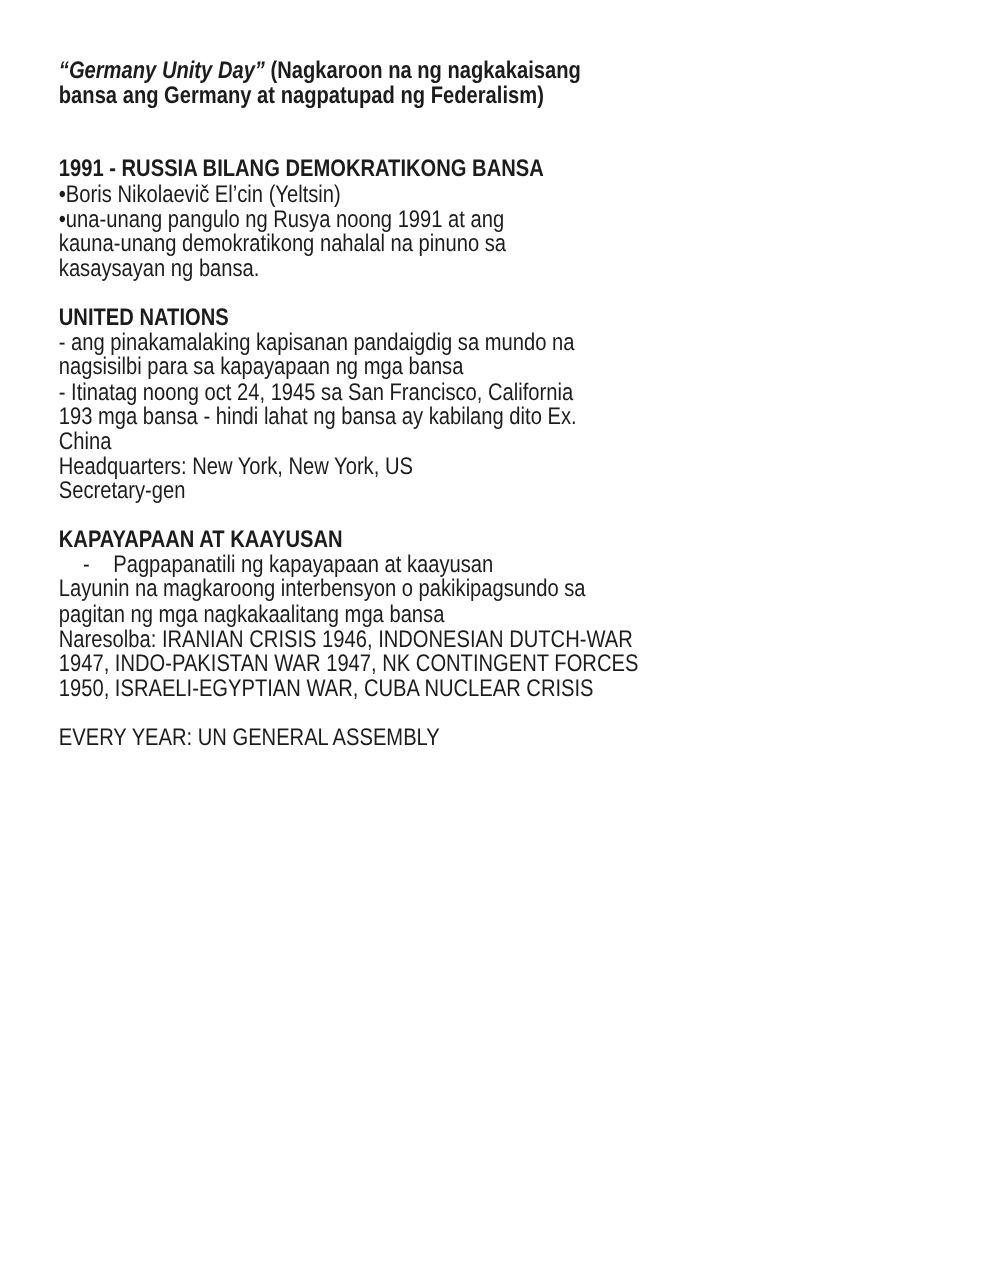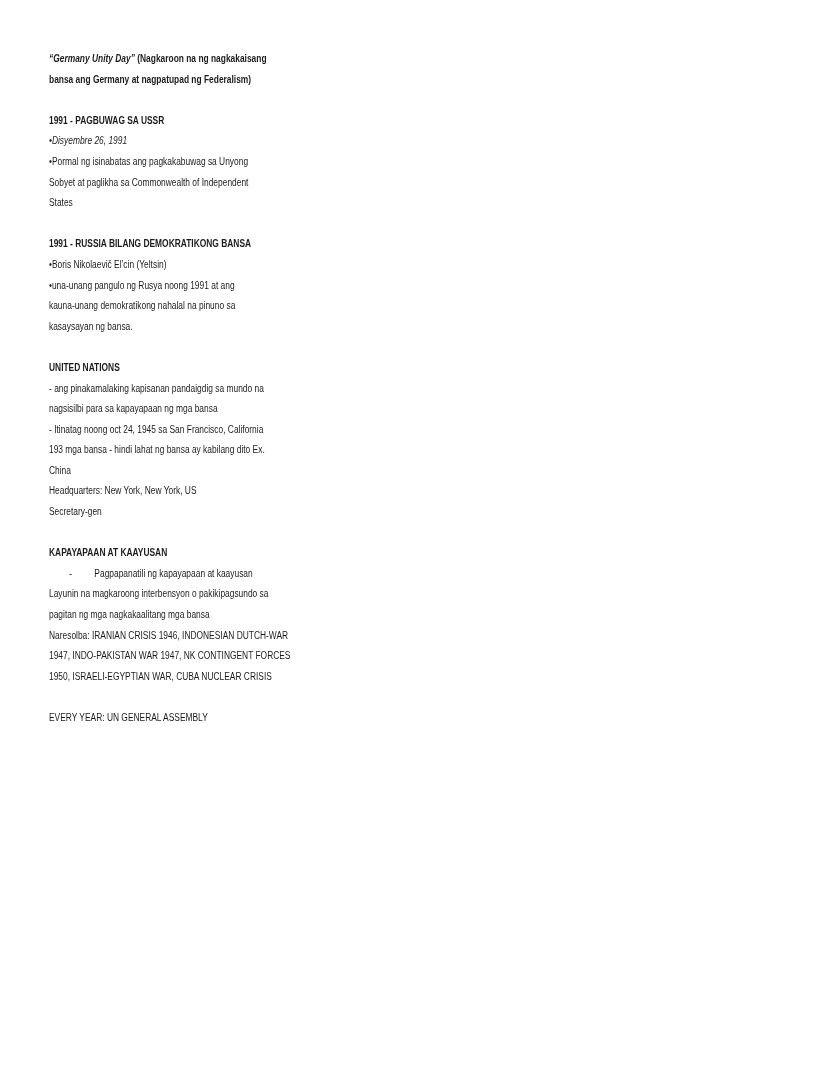--- a/index.html
+++ b/index.html
@@ -1,47 +1,40 @@
 <!DOCTYPE html>
 <html><head>
 <meta charset="utf-8">
 <style>
   html, body { margin: 0; padding: 0; background: #ffffff; }
   body { width: 828px; height: 1071px; position: relative; overflow: hidden; }
   .page {
     position: absolute; left: 49px; top: 49px; width: 360px;
     font-family: "Liberation Sans", sans-serif;
-    font-size: 10px; line-height: 20.6px; color: #1c1c1c;
+    font-size: 20px; line-height: 20.6px; color: #1c1c1c;
   }
   .ln { display: block; white-space: nowrap; transform: scaleX(0.84); transform-origin: left center; }
   .b { font-weight: bold; }
   .i { font-style: italic; }
   .gap { display: block; height: 20.6px; }
   .indent { padding-left: 24px; }
   .dash { display: inline-block; width: 30px; }
 </style>
 </head>
 <body>
 
 <div class="page">
 
   <div>
     <span class="ln b"><span class="i">“Germany Unity Day”</span><span> (Nagkaroon na ng nagkakaisang</span></span>
     <span class="ln b">bansa ang Germany at nagpatupad ng Federalism)</span>
   </div>
 
   <span class="gap"></span>
 
-  <div>
-    <span class="ln b">1991 - PAGBUWAG SA USSR</span>
-    <span class="ln i">•Disyembre 26, 1991</span>
-    <span class="ln">•Pormal ng isinabatas ang pagkakabuwag sa Unyong</span>
-    <span class="ln">Sobyet at paglikha sa Commonwealth of  Independent</span>
-    <span class="ln">States</span>
-  </div>
 
   <span class="gap"></span>
 
   <div>
     <span class="ln b">1991 - RUSSIA BILANG DEMOKRATIKONG BANSA</span>
     <span class="ln">•Boris Nikolaevič El’cin (Yeltsin)</span>
     <span class="ln">•una-unang pangulo ng Rusya noong 1991 at ang</span>
     <span class="ln">kauna-unang demokratikong nahalal na pinuno sa</span>
     <span class="ln">kasaysayan ng bansa.</span>
   </div>

